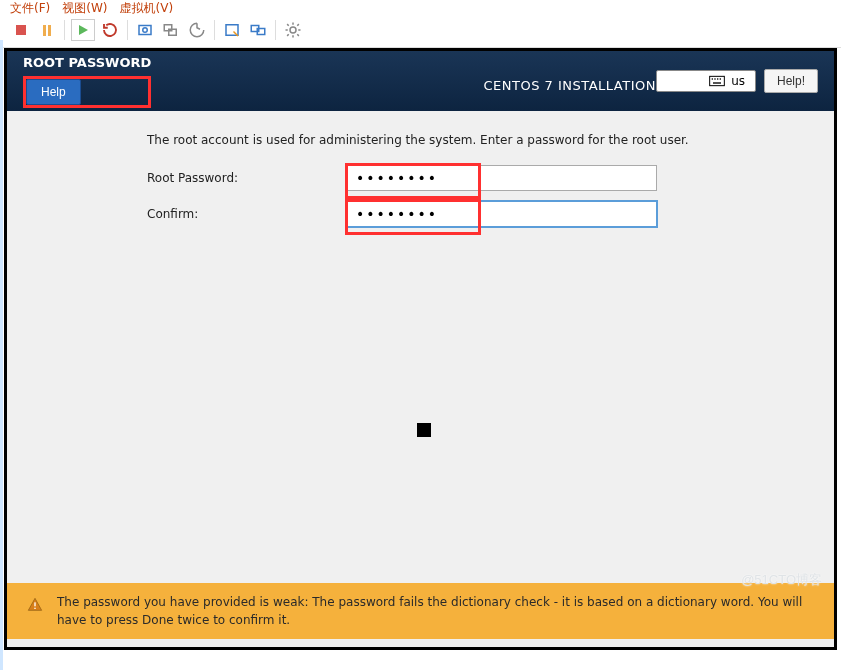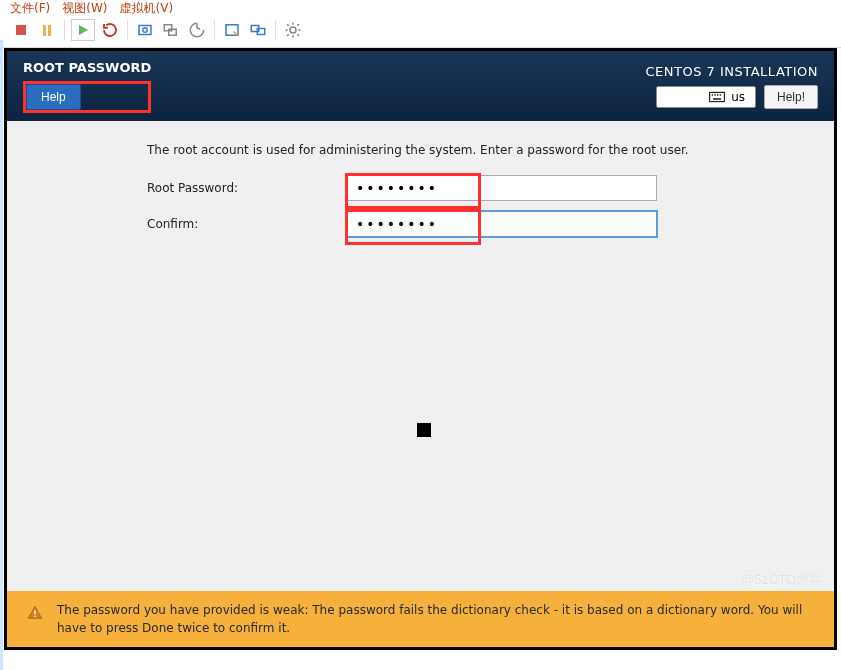--- a/index.html
+++ b/index.html
@@ -13,24 +13,24 @@
   .vm-toolbar .sep { width: 1px; height: 20px; background: #ddd; margin: 0 2px; }
   .ico-stop { width: 10px; height: 10px; background: #d9534f; }
   .ico-pause { display: flex; gap: 2px; }
   .ico-pause span { width: 3px; height: 11px; background: #f0ad4e; }
   .ico-play { width: 0; height: 0; border-left: 9px solid #5cb85c; border-top: 5px solid transparent; border-bottom: 5px solid transparent; }
   .playbox { border: 1px solid #ccc; width: 24px; height: 22px; display:flex; align-items:center; justify-content:center;}
   svg.tb { width: 18px; height: 18px; }
   
   .vm-frame { margin: 0 4px; border: 3px solid #000; height: 602px; background: #f0f0f0; position: relative; overflow: hidden; }
   
-  .installer-header { height: 70px; background: linear-gradient(#1a3556, #0d2440); color: #fff; display: flex; align-items: center; justify-content: space-between; padding: 0 16px; position: relative; }
+  .installer-header { height: 60px; background: linear-gradient(#1a3556, #0d2440); color: #fff; display: flex; align-items: center; justify-content: space-between; padding: 0 16px; position: relative; }
   .hdr-left { display: flex; flex-direction: column; gap: 6px; }
   .hdr-title { font-size: 13px; font-weight: bold; color: #fff; }
-  .hdr-right { display: flex; flex-direction: column; align-items: flex-end; gap: 6px; }
+  .hdr-right { display: flex; align-items: flex-end; }
   .hdr-sub { display: flex; gap: 8px; align-items: center; }
   .done-btn { background: #2a6cc0; color: #fff; border: 1px solid #1a4c90; padding: 5px 14px; font-size: 12px; border-radius: 2px; cursor: pointer; }
   .done-box { border: 3px solid #ff3030; display: inline-block; }
   .help-btn { background: #f5f5f5; color: #333; border: 1px solid #aaa; padding: 4px 12px; font-size: 12px; border-radius: 2px; cursor: pointer; }
   .kb { display: flex; align-items: center; gap: 6px; background: #fff; color: #000; padding: 3px 10px; border: 1px solid #888; border-radius: 2px; min-width: 100px; justify-content: flex-end; }
   .kb svg { width: 16px; height: 12px; }
   .inst-title { font-size: 13px; letter-spacing: 0.5px; }
   
   .installer-body { padding: 22px 60px 0 140px; color: #333; }
   .lead { font-size: 12px; color: #222; margin-bottom: 18px; }
@@ -40,21 +40,21 @@
   .pw-input.focus { border: 1px solid #5b9dd9; box-shadow: 0 0 0 1px #5b9dd9; }
   .red-overlay { position: relative; }
   .red-overlay::after { content: ''; position: absolute; left: -2px; top: -2px; width: 130px; height: 30px; border: 3px solid #ff3030; pointer-events: none; }
   .meter-row { margin-left: 200px; display: flex; align-items: center; gap: 10px; margin-bottom: 16px; }
   .meter { width: 308px; height: 9px; border: 1px solid #bbb; border-radius: 1px; background: #eee; position: relative; }
   .meter-fill { position: absolute; left: 0; top: 0; height: 100%; width: 18%; background: #c0392b; }
   .meter-label { font-size: 12px; color: #222; }
   
   .cursor-box { position: absolute; left: 410px; top: 372px; width: 14px; height: 14px; background: #000; }
   
-  .warnbar { position: absolute; left: 0; right: 0; bottom: 0; background: #f5b13c; color: #2a2a2a; padding: 10px 18px 10px 50px; font-size: 12px; line-height: 1.5; display: flex; align-items: flex-start; }
+  .warnbar { position: absolute; left: 0; right: 0; bottom: 8px; background: #f5b13c; color: #2a2a2a; padding: 10px 18px 10px 50px; font-size: 12px; line-height: 1.5; display: flex; align-items: flex-start; }
   .warnbar svg { position: absolute; left: 20px; top: 14px; width: 16px; height: 16px; }
   
   .watermark { position: absolute; right: 12px; bottom: 58px; color: #dfe3e6; font-size: 13px; font-family: "Microsoft YaHei", sans-serif; pointer-events: none; text-shadow: 0 0 2px #fff; }
   .left-edge { position: absolute; left: 0; top: 40px; bottom: 0; width: 3px; background: #cfe6ff; }
 </style>
 </head>
 <body>
 
 <div class="left-edge"></div>
 

